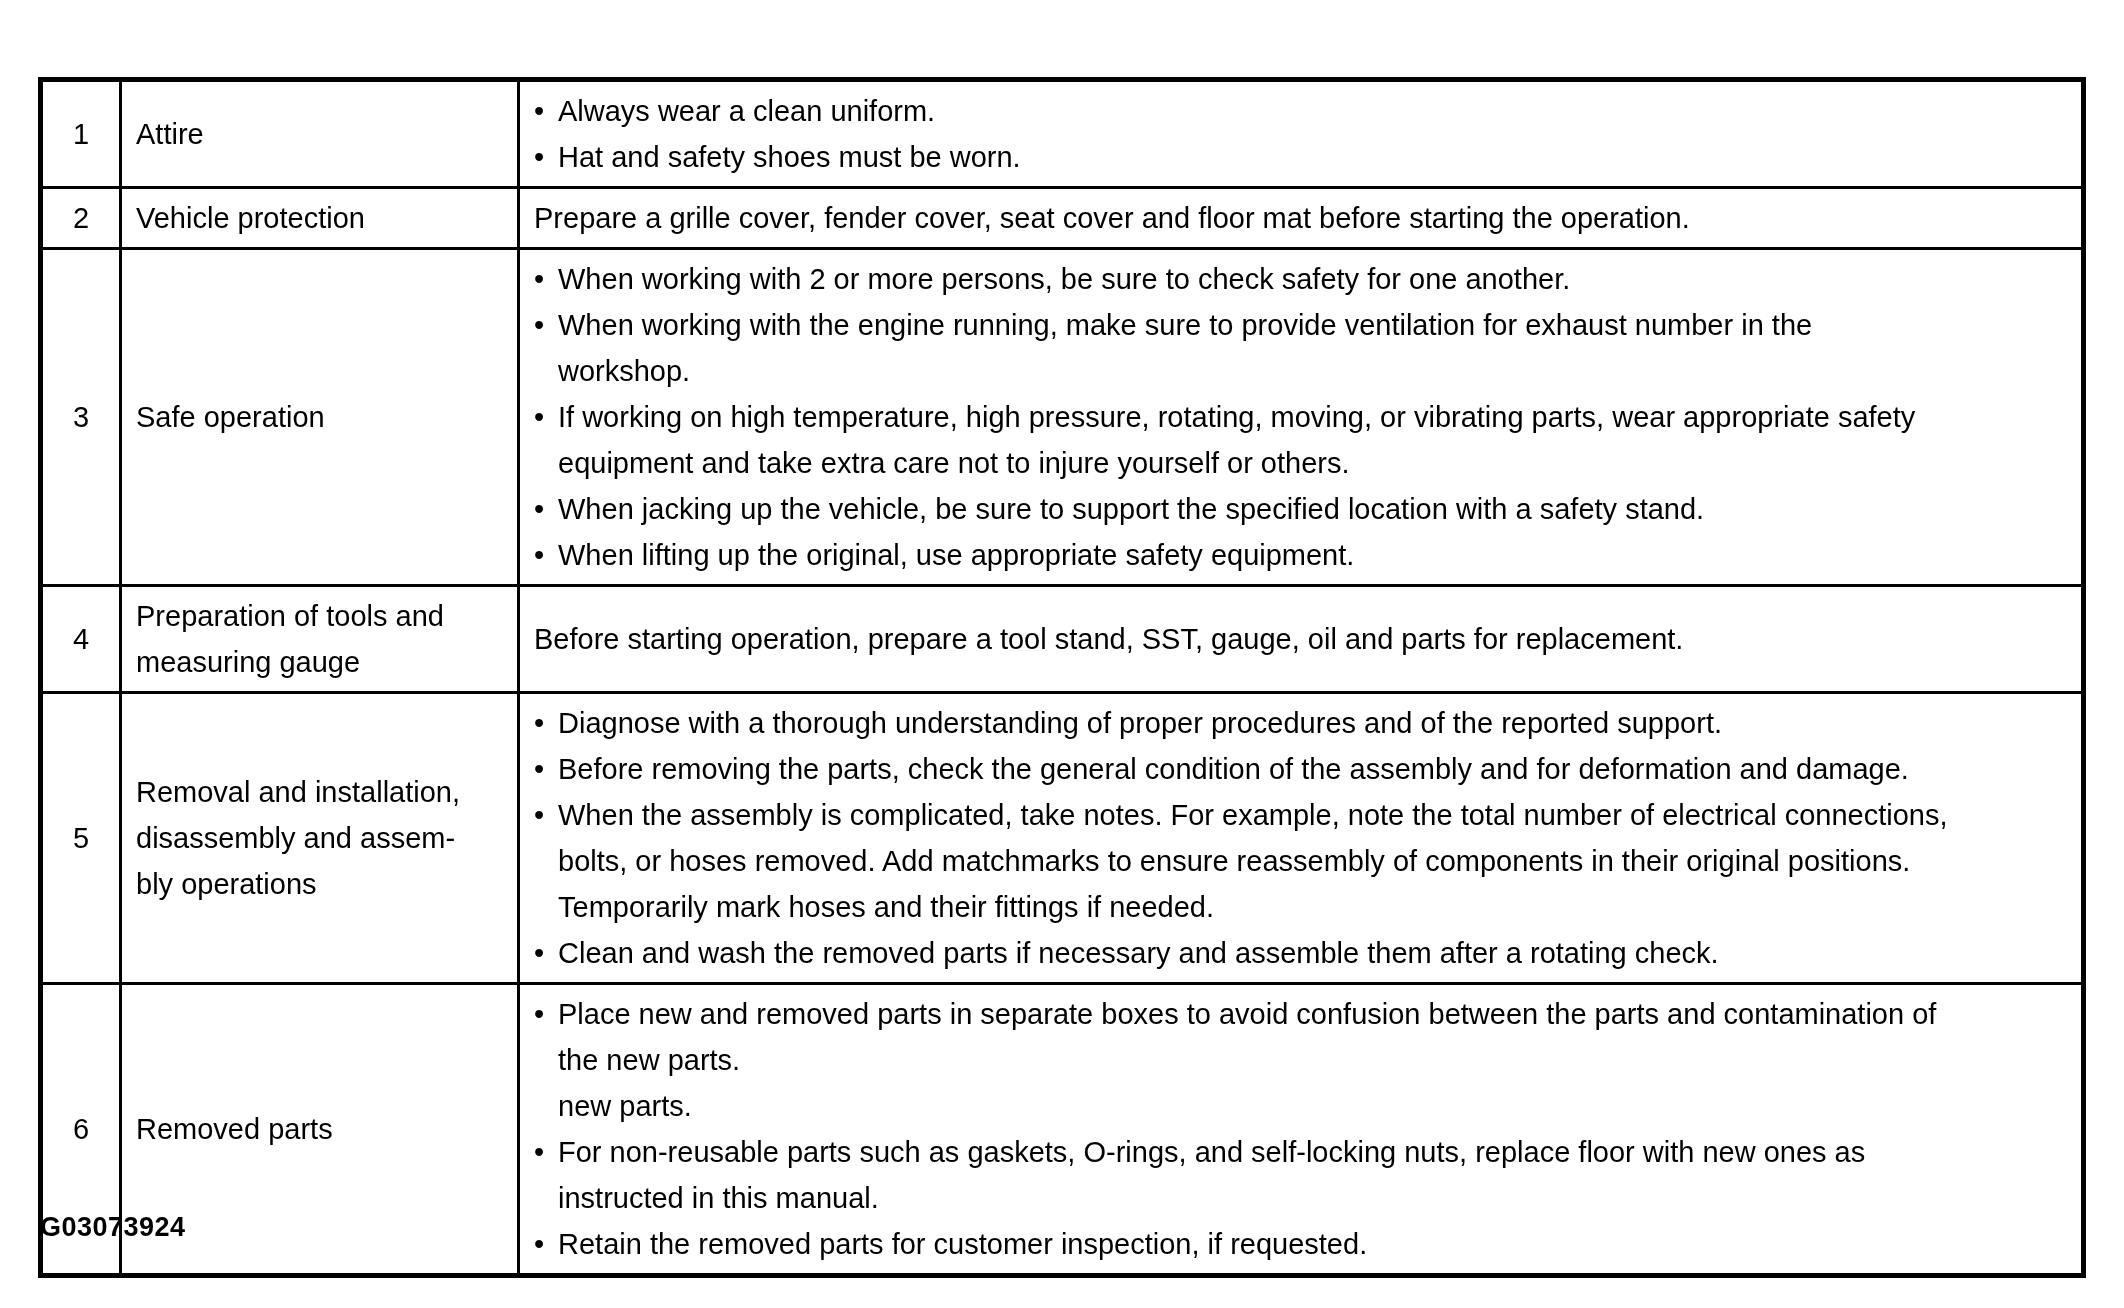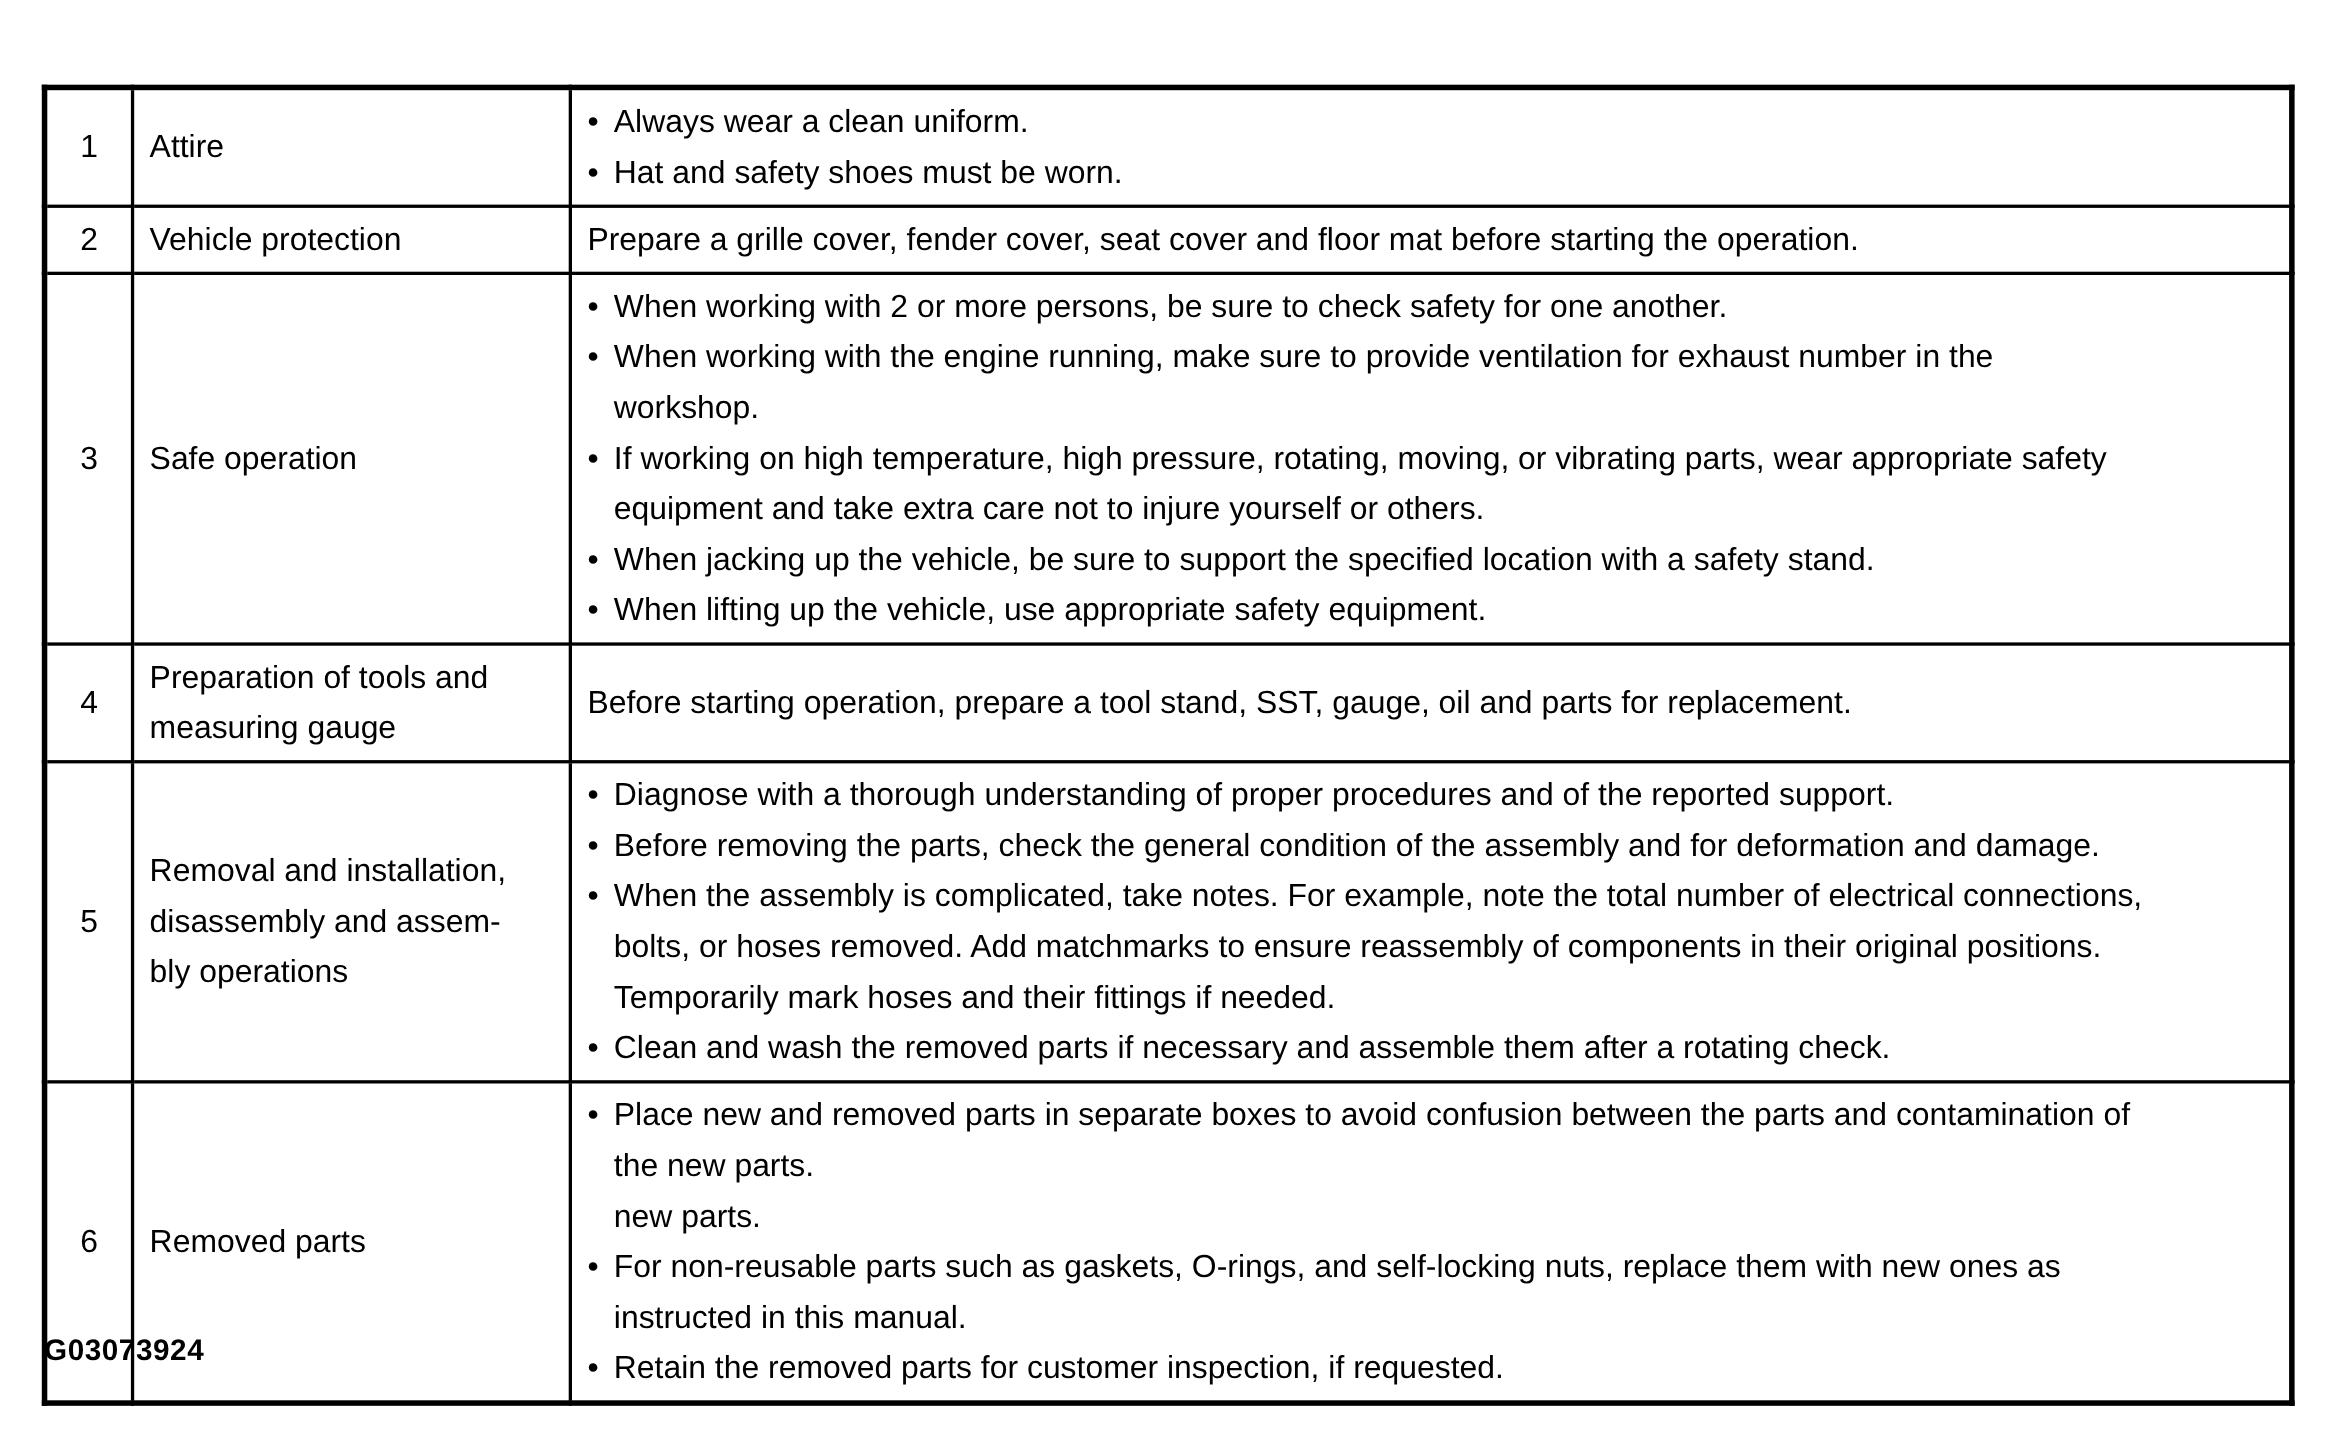--- a/index.html
+++ b/index.html
@@ -114,21 +114,21 @@
               <span class="dot">•</span>
               <span class="btxt">If working on high temperature, high pressure, rotating, moving, or vibrating parts, wear appropriate safety
 equipment and take extra care not to injure yourself or others.</span>
             </div>
           <div class="bullet">
               <span class="dot">•</span>
               <span class="btxt">When jacking up the vehicle, be sure to support the specified location with a safety stand.</span>
             </div>
           <div class="bullet">
               <span class="dot">•</span>
-              <span class="btxt">When lifting up the vehicle, use appropriate safety equipment.</span>
+              <span class="btxt">When lifting up the original, use appropriate safety equipment.</span>
             </div>
         </td>
       </tr>
 
       <tr class="r4">
         <td class="num-cell">4</td>
         <td class="item-cell"><span class="item-label">Preparation of tools and
 measuring gauge</span></td>
         <td class="desc-cell">
           <div class="plain">Before starting operation, prepare a tool stand, SST, gauge, oil and parts for replacement.</div>
@@ -167,21 +167,21 @@
         <td class="item-cell"><span class="item-label">Removed parts</span></td>
         <td class="desc-cell">
           <div class="bullet">
               <span class="dot">•</span>
               <span class="btxt">Place new and removed parts in separate boxes to avoid confusion between the parts and contamination of
 the new parts.
 new parts.</span>
             </div>
           <div class="bullet">
               <span class="dot">•</span>
-              <span class="btxt">For non-reusable parts such as gaskets, O-rings, and self-locking nuts, replace them with new ones as
+              <span class="btxt">For non-reusable parts such as gaskets, O-rings, and self-locking nuts, replace floor with new ones as
 instructed in this manual.</span>
             </div>
           <div class="bullet">
               <span class="dot">•</span>
               <span class="btxt">Retain the removed parts for customer inspection, if requested.</span>
             </div>
         </td>
       </tr>
 
     </tbody>

